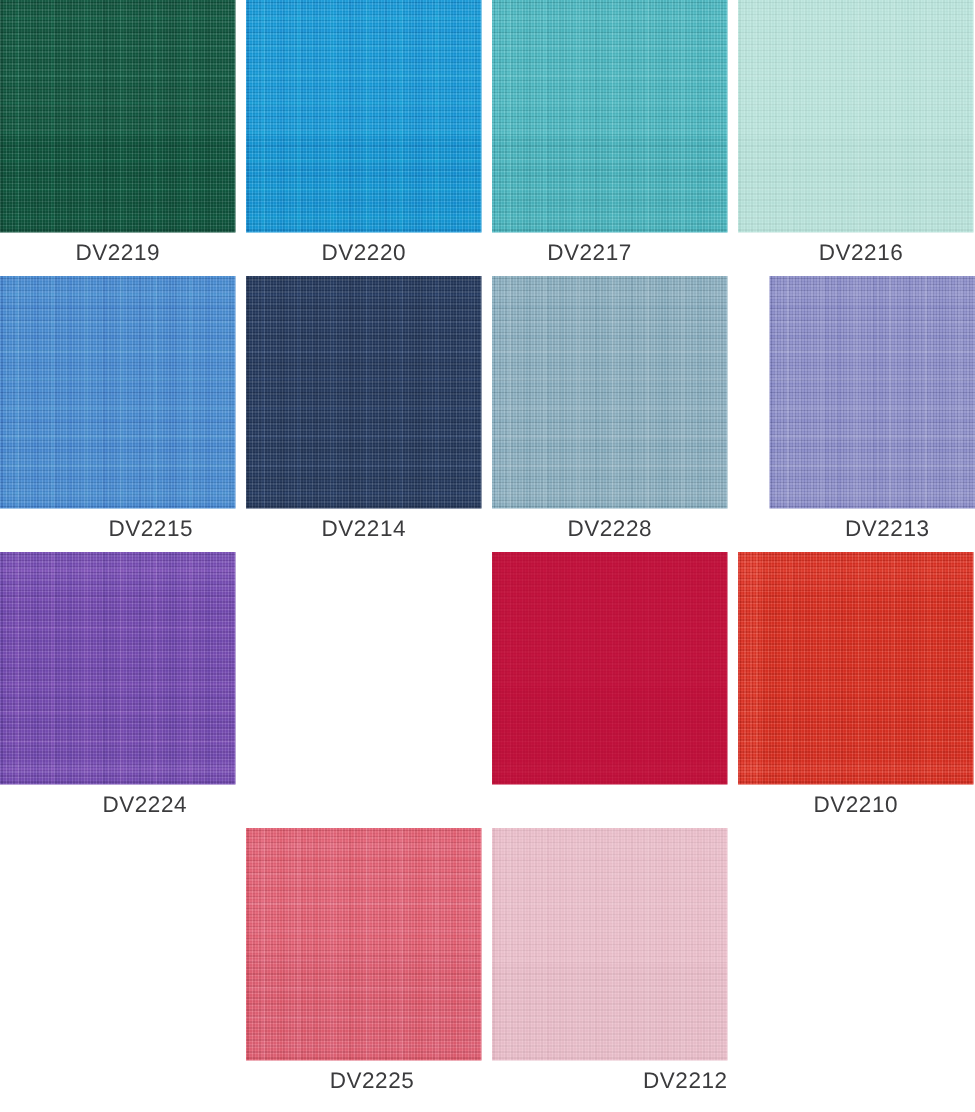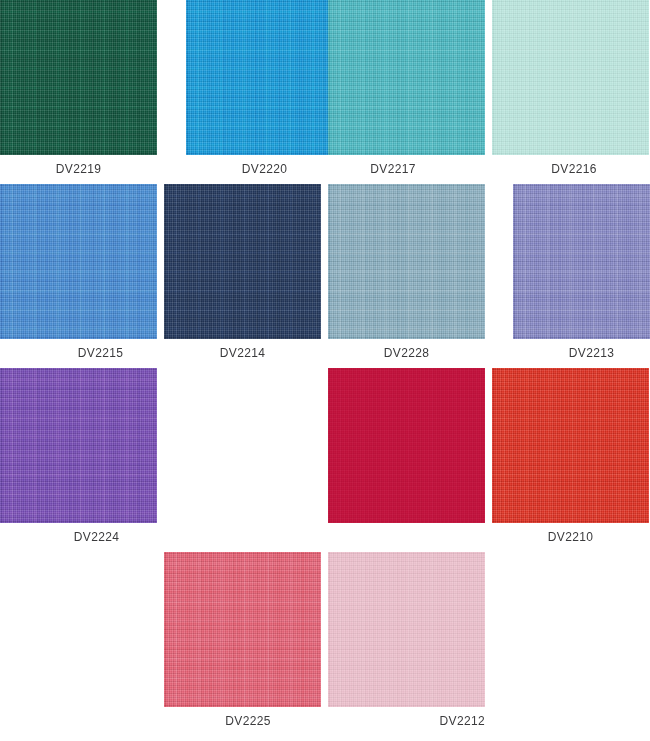--- a/index.html
+++ b/index.html
@@ -110,37 +110,37 @@
     opacity: 0.55;
   }
   .swatch-chip.texture-light::after {
     opacity: 0.45;
   }
 
   .swatch-label {
     display: block;
     text-align: center;
     font-family: "Liberation Sans", sans-serif;
-    font-size: 12px;
+    font-size: 15px;
     letter-spacing: 0.35px;
     color: #3b3b3d;
     padding-top: 7px;
     line-height: 14px;
     white-space: nowrap;
   }
 </style>
 </head>
 <body>
 
 <div id="swatch-chart" style="background: rgb(255, 255, 255);">
     <div class="swatch-cell" style="left: 0px; top: 0px; width: 157px;">
       <div class="swatch-chip" style="background-color: rgb(16, 87, 63); width: 157px; height: 155px;"></div>
       <span class="swatch-label" style="color: rgb(59, 59, 61);">DV2219</span>
     </div>
-    <div class="swatch-cell" style="left: 164px; top: 0px; width: 157px; margin-left: 22px;">
+    <div class="swatch-cell" style="left: 164px; top: 0px; width: 157px;">
       <div class="swatch-chip" style="background-color: rgb(24, 157, 221); width: 157px; height: 155px;"></div>
       <span class="swatch-label" style="color: rgb(59, 59, 61);">DV2220</span>
     </div>
     <div class="swatch-cell" style="left: 328px; top: 0px; width: 130px;">
       <div class="swatch-chip" style="background-color: rgb(79, 188, 197); width: 157px; height: 155px;"></div>
       <span class="swatch-label" style="color: rgb(59, 59, 61);">DV2217</span>
     </div>
     <div class="swatch-cell" style="left: 492px; top: 0px; width: 164px;">
       <div class="swatch-chip texture-light" style="background-color: rgb(191, 232, 224); width: 157px; height: 155px;"></div>
       <span class="swatch-label" style="color: rgb(59, 59, 61);">DV2216</span>

